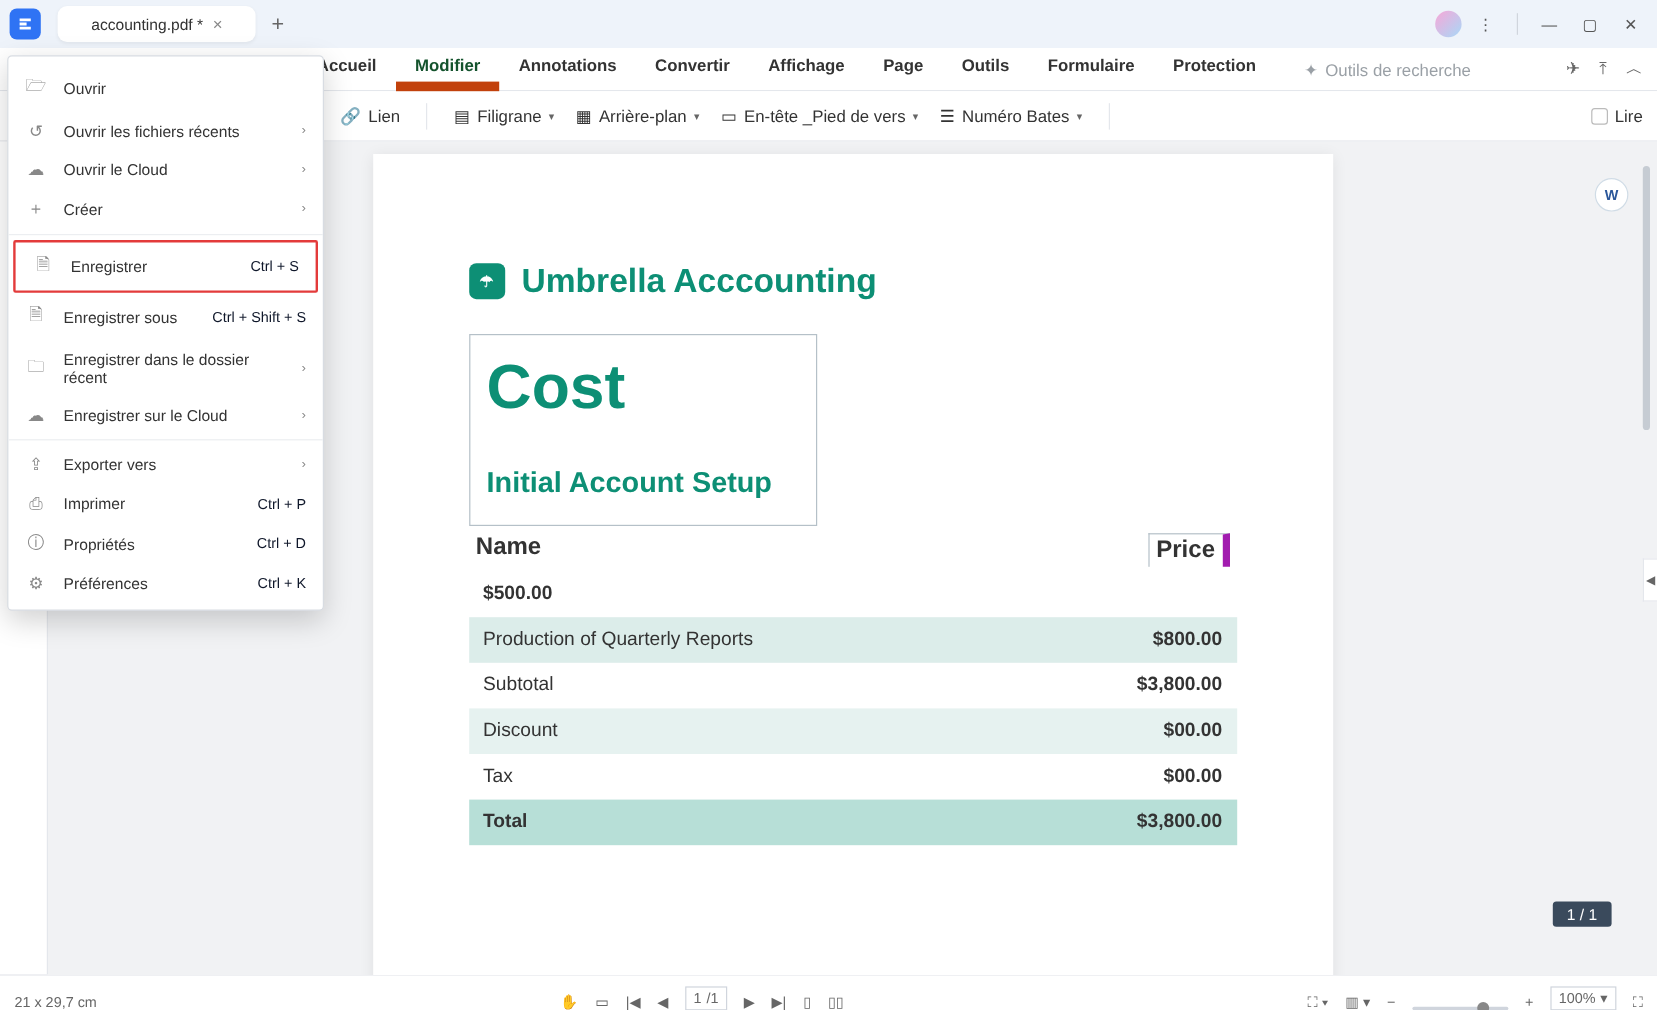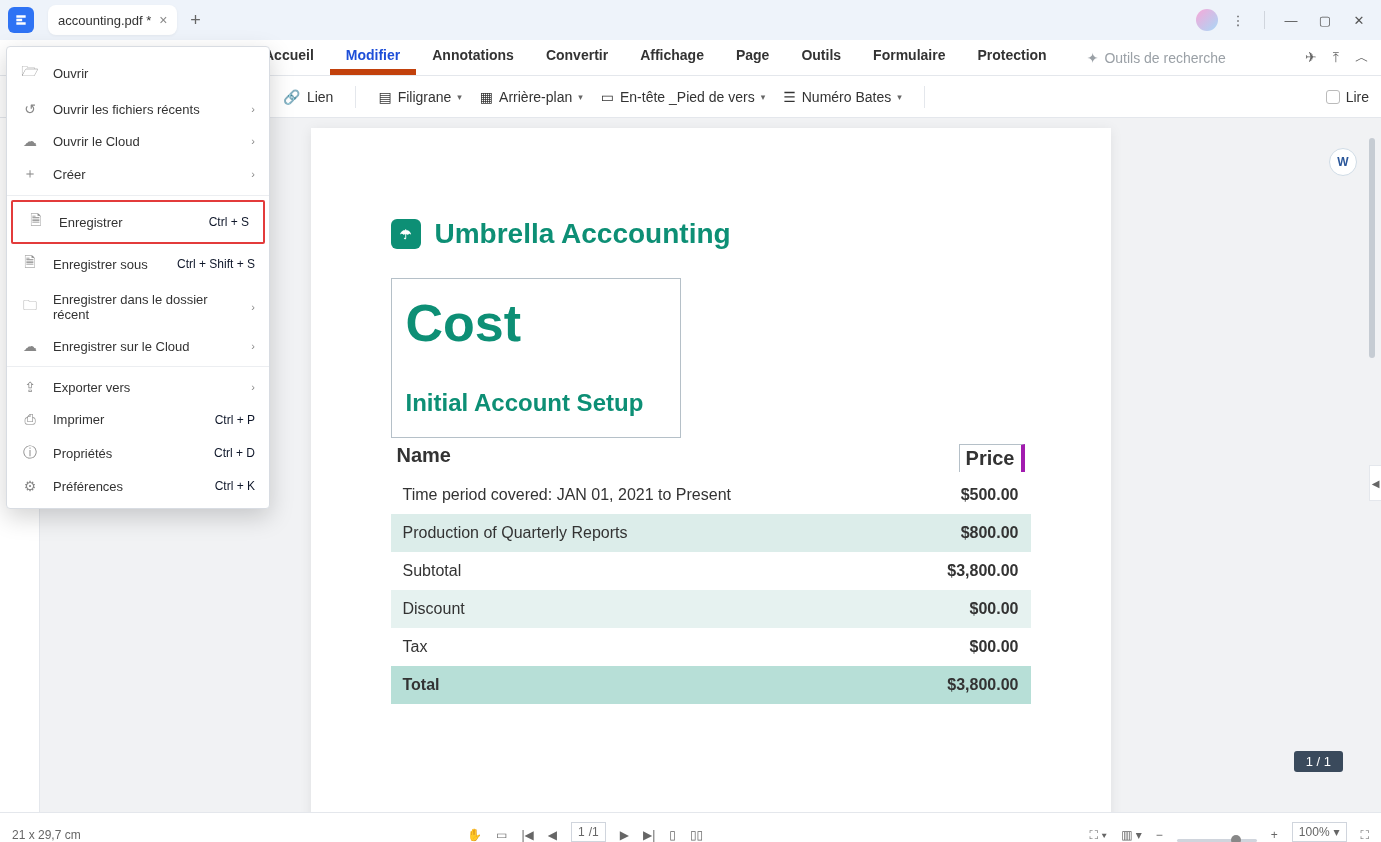--- a/index.html
+++ b/index.html
@@ -1,34 +1,34 @@
 <!DOCTYPE html>
 <html><head>
 <meta charset="utf-8">
 <style>
 html,body{margin:0;padding:0;font-family:"Segoe UI",Arial,sans-serif;font-size:13px;color:#333;background:#fafbfd;height:100%;overflow:hidden}
 *{box-sizing:border-box}
 .titlebar{height:40px;background:#eef3fa;display:flex;align-items:center;padding:0 8px;gap:6px}
 .app-logo{width:26px;height:26px;background:#2f73f4;border-radius:6px;display:flex;align-items:center;justify-content:center}
 .app-logo svg{width:14px;height:14px;fill:#fff}
-.tab{height:30px;background:#fff;border-radius:8px;display:flex;align-items:center;padding:0 10px;gap:8px;box-shadow:0 1px 3px rgba(0,0,0,.05);margin-left:8px}
+.tab{height:30px;background:#fff;border-radius:8px;display:flex;align-items:center;padding:0 28px;gap:8px;box-shadow:0 1px 3px rgba(0,0,0,.05);margin-left:8px}
 .tab .close{font-size:14px;color:#888;cursor:pointer}
 .tab-add{width:24px;height:24px;display:flex;align-items:center;justify-content:center;color:#666;font-size:18px;cursor:pointer}
 .titlebar .spacer{flex:1}
 .avatar{width:22px;height:22px;border-radius:50%;background:linear-gradient(135deg,#f7a8d8,#a8d8f7)}
 .win-btn{width:28px;height:28px;display:flex;align-items:center;justify-content:center;color:#555}
 .vert-sep{width:1px;height:18px;background:#d0d5dd;margin:0 6px}
 
 .menubar{height:36px;background:#fff;border-bottom:1px solid #e4e7ec;display:flex;align-items:center;padding:0 12px;gap:4px;font-size:14px}
 .menubar .m-label{padding:4px 10px;cursor:pointer}
 .qat{display:flex;gap:12px;margin-left:8px;color:#666}
 .qat span{cursor:pointer}
 .main-tabs{display:flex;gap:0;margin-left:40px}
 .main-tabs .mt{padding:6px 16px;cursor:pointer;font-weight:600;color:#333}
-.main-tabs .mt.active{color:#1d4ed8;border-bottom:6px solid #c2410c}
+.main-tabs .mt.active{color:#14532d;border-bottom:8px solid #c2410c}
 .search-tools{display:flex;align-items:center;gap:6px;color:#9aa0a6;margin-left:20px}
 .menubar .spacer{flex:1}
 .right-icons{display:flex;gap:16px;color:#666}
 
 .toolbar{height:42px;background:#fff;border-bottom:1px solid #e4e7ec;display:flex;align-items:center;padding:0 12px;gap:18px;font-size:14px;color:#333}
 .toolbar .tb{display:flex;align-items:center;gap:6px;cursor:pointer}
 .toolbar .sep{width:1px;height:22px;background:#e4e7ec;margin:0 4px}
 .toolbar .caret{font-size:9px;color:#666}
 .toolbar .spacer{flex:1}
 .check{width:14px;height:14px;border:1px solid #bbb;border-radius:3px;display:inline-block}
@@ -38,21 +38,21 @@
 .canvas-wrap{flex:1;background:#f1f2f4;overflow:auto;position:relative;display:flex;justify-content:center}
 .sheet{width:800px;background:#fff;margin:10px auto;box-shadow:0 2px 12px rgba(0,0,0,.08);padding:90px 80px 70px;position:relative;min-height:700px}
 .brand{display:flex;align-items:center;gap:14px;margin-bottom:28px}
 .brand-mark{width:30px;height:30px;background:#0d8f75;border-radius:6px;display:flex;align-items:center;justify-content:center;color:#fff;font-weight:bold}
 .brand-text{font-size:28px;font-weight:700;color:#0d8f75}
 .cost-block{border:1px solid #b5c0c8;padding:18px 14px 20px;width:290px}
 .cost-h{font-size:52px;font-weight:800;color:#0d8f75;line-height:1}
 .cost-sub{font-size:24px;font-weight:700;color:#0d8f75;margin-top:40px}
 .tbl{width:100%;margin-top:2px}
 .tbl-head{display:flex;justify-content:space-between;font-size:20px;font-weight:700;padding:4px 6px}
-.tbl-head .price{border-top:1px solid #b5c0c8;border-left:1px solid #b5c0c8;border-right:4px solid #a21caf;padding:2px 6px}
+.tbl-head .price{border-top:1px solid #b5c0c8;border-left:1px solid #b5c0c8;border-right:6px solid #a21caf;padding:2px 6px}
 .tbl-row{display:flex;justify-content:space-between;padding:10px 12px;font-size:16px}
 .tbl-row .val{font-weight:700}
 .r-alt{background:#dcedea}
 .subtotal-row{display:flex;justify-content:space-between;gap:130px;padding:10px 12px;font-size:16px}
 .subtotal-row .lbl{width:100px}
 .subtotal-row .val{font-weight:700;width:90px;text-align:right}
 .sub-alt{background:#e6f2f0}
 .sub-total{background:#b7dfd7}
 .word-badge{position:absolute;top:30px;right:24px;width:28px;height:28px;border:1px solid #d0dce6;border-radius:50%;display:flex;align-items:center;justify-content:center;background:#fff}
 .word-badge span{color:#2b579a;font-weight:700;font-size:12px}
@@ -251,21 +251,20 @@
       <div class="cost-block">
         <div class="cost-h">Cost</div>
         <div class="cost-sub">Initial Account Setup</div>
       </div>
       <div class="tbl">
         <div class="tbl-head">
           <span>Name</span>
           <span class="price">Price</span>
         </div>
         <div class="tbl-row">
-            <span>Time period covered: JAN 01, 2021 to Present</span>
             <span class="val">$500.00</span>
           </div>
         <div class="tbl-row r-alt">
             <span>Production of Quarterly Reports</span>
             <span class="val">$800.00</span>
           </div>
         <div class="subtotal-row">
             <span class="lbl">Subtotal</span>
             <span class="val">$3,800.00</span>
           </div>

